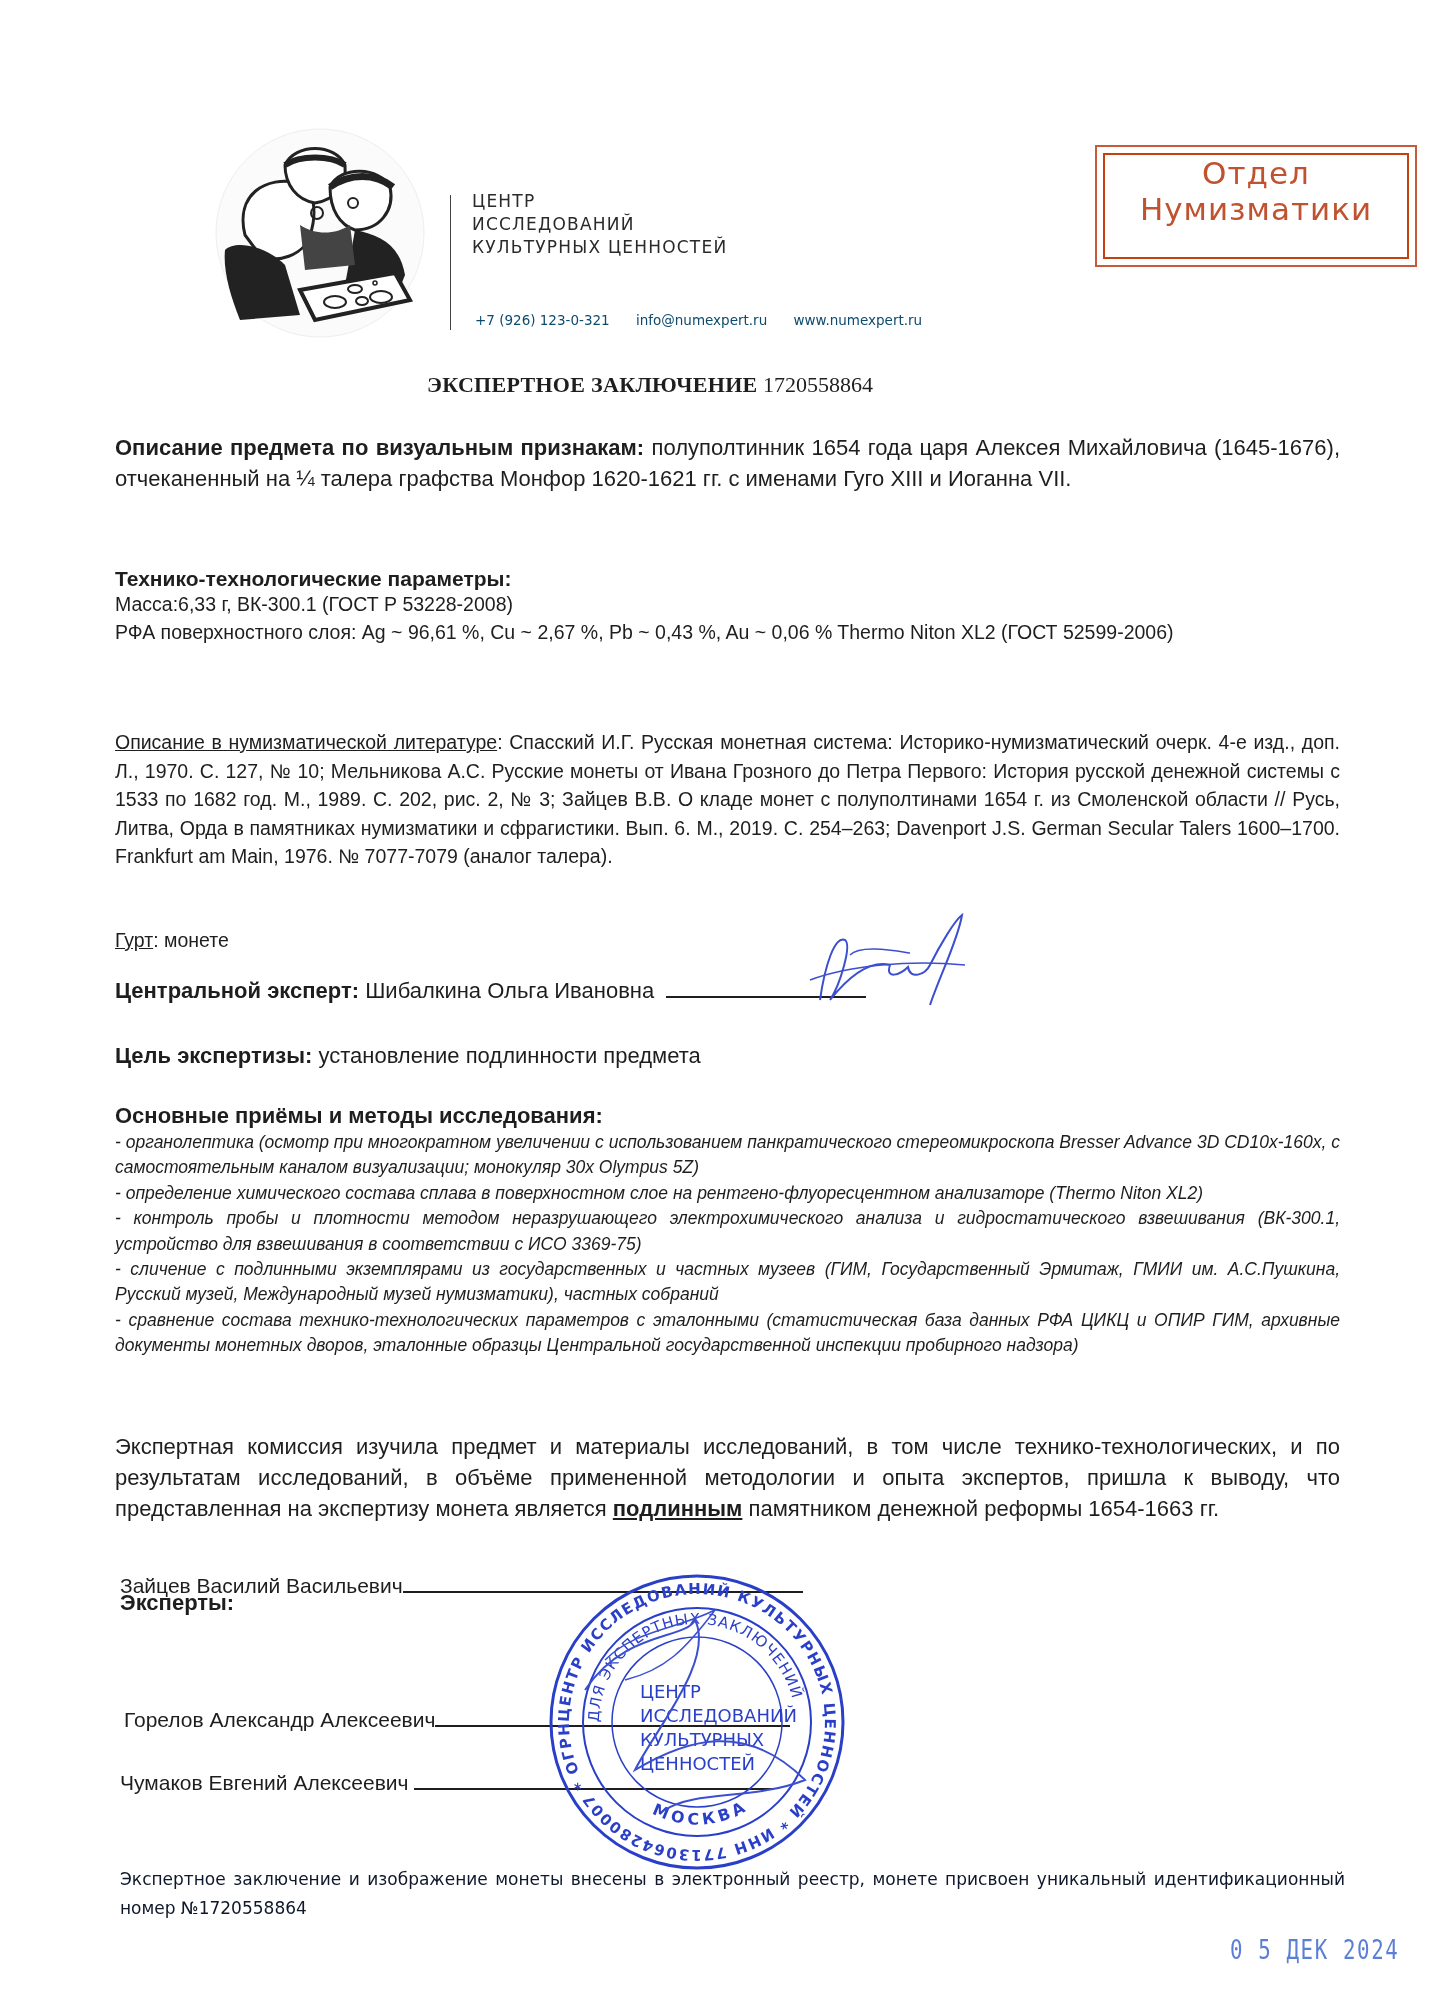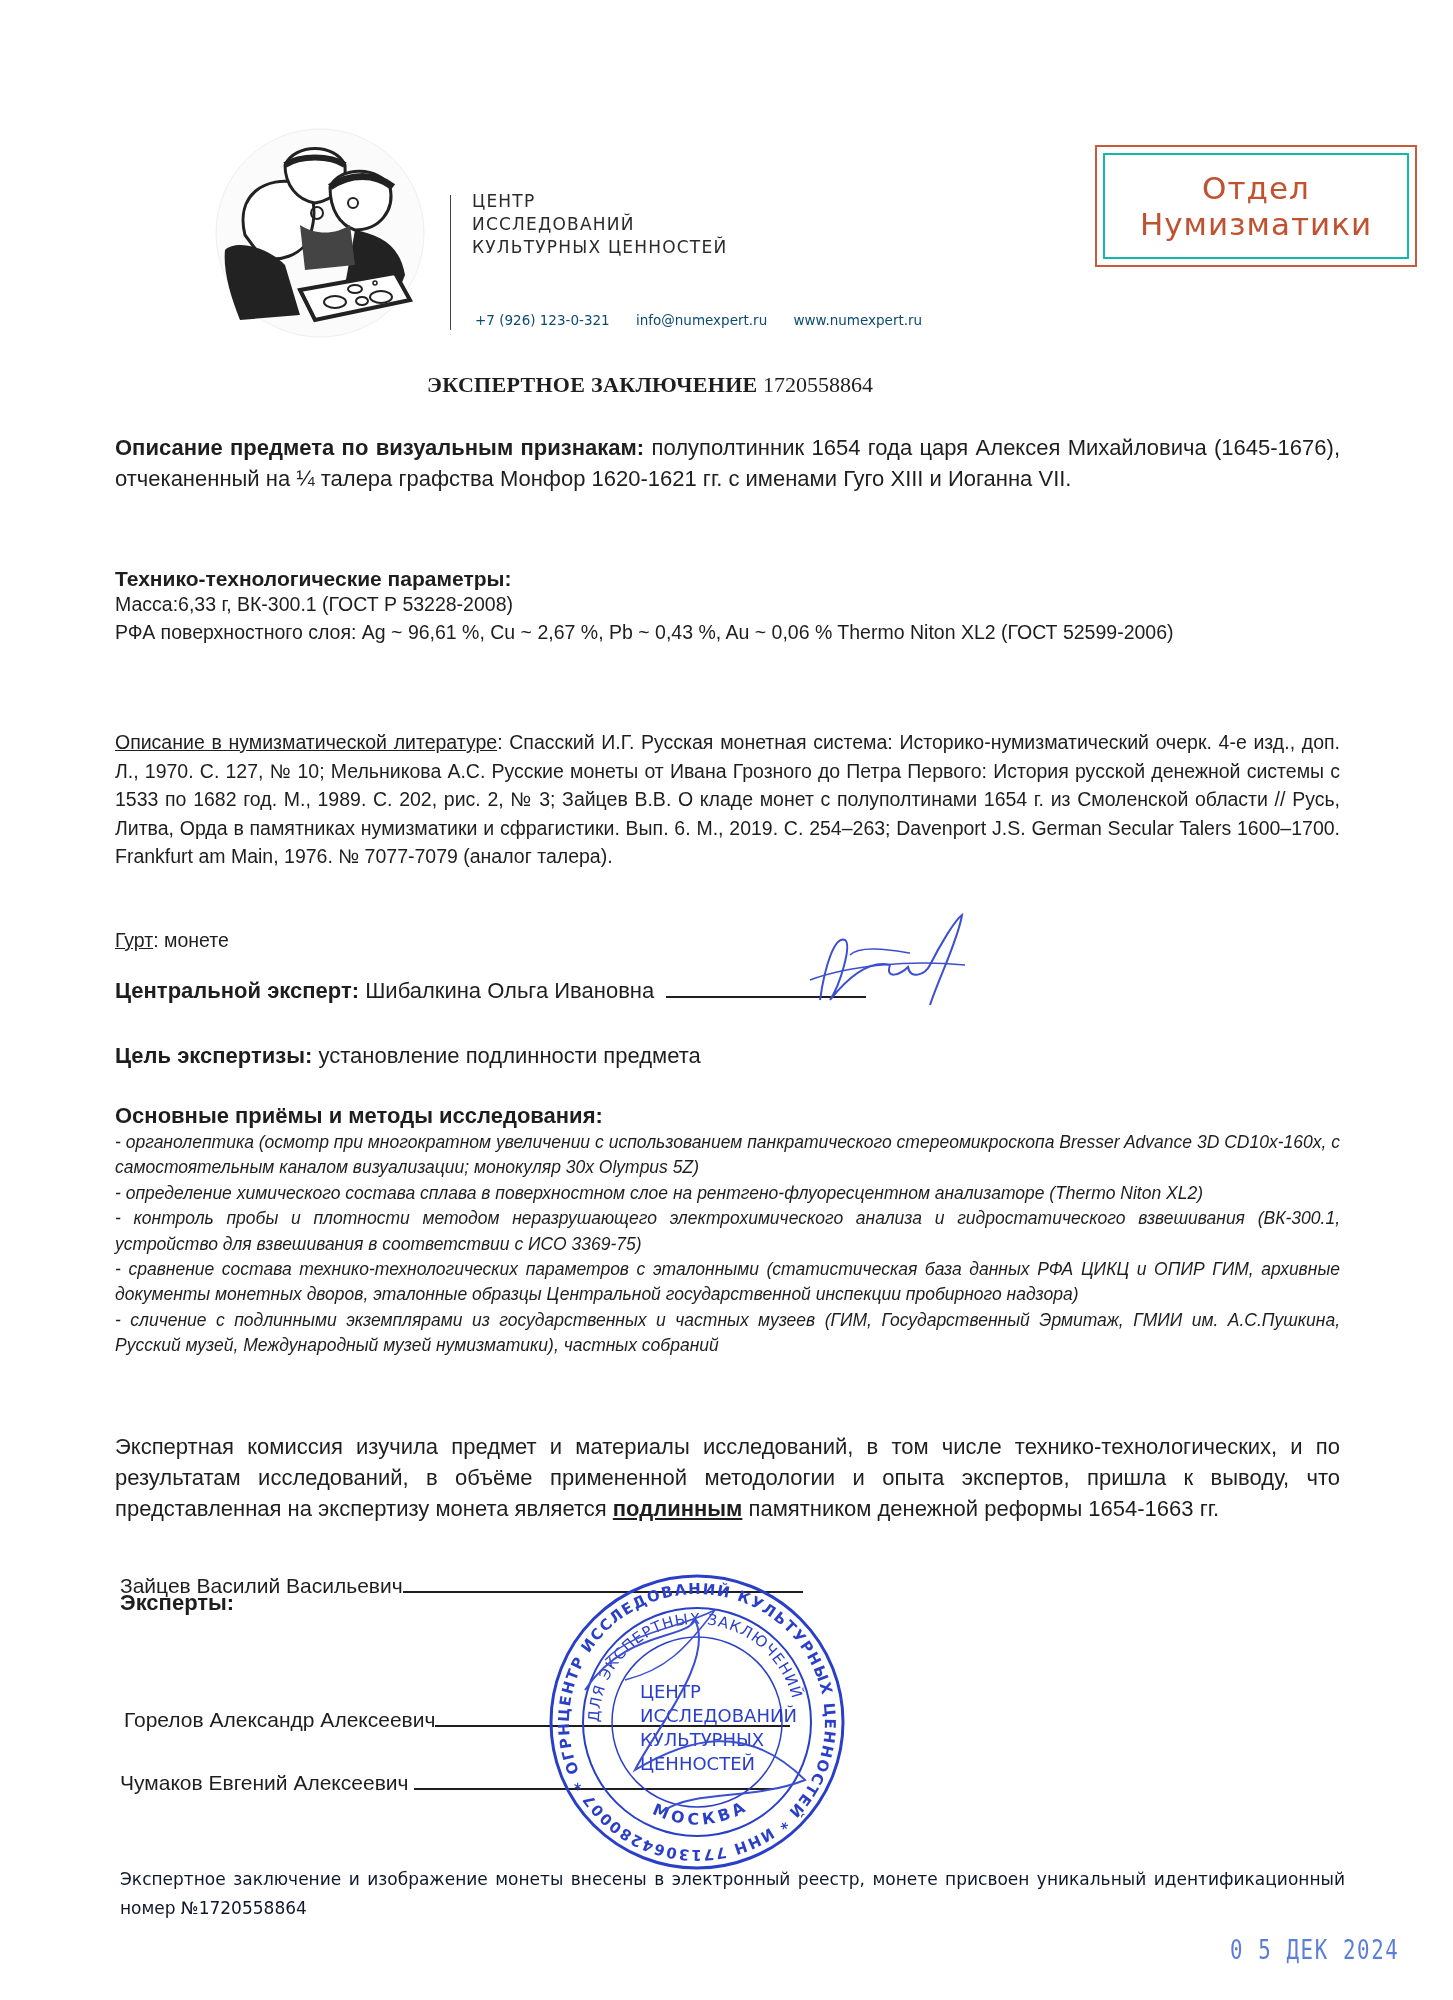--- a/index.html
+++ b/index.html
@@ -11,21 +11,21 @@
 
   
   .logo { left: 205px; top: 125px; width: 230px; height: 215px; }
   .logo-divider { left: 450px; top: 195px; width: 1px; height: 135px; background: #444; }
   .org-name { left: 472px; top: 190px; font-family: "DejaVu Sans", sans-serif; font-size: 17px; letter-spacing: 1.2px; line-height: 23px; color: #2a2a2a; }
   .org-name div { white-space: nowrap; }
   .contacts { left: 475px; top: 312px; font-family: "DejaVu Sans", sans-serif; font-size: 13.5px; color: #0c4a6e; white-space: nowrap; }
   .contacts span { margin-right: 22px; }
 
   .dept-stamp { left: 1095px; top: 145px; width: 318px; height: 118px; border: 2px solid #c85a3c; }
-  .dept-stamp-inner { position: absolute; left: 6px; top: 6px; right: 6px; bottom: 6px; border: 2px solid #14b8a6; display:flex; flex-direction:column; align-items:center; justify-content:center; }
+  .dept-stamp-inner { position: absolute; left: 6px; top: 6px; right: 6px; bottom: 6px; border: 2px solid #c2410c; display:flex; flex-direction:column; align-items:center; }
   .dept-stamp-inner div { color: #c0522f; font-family: "DejaVu Sans", sans-serif; font-size: 31px; line-height: 36px; letter-spacing: 1px; }
 
   
   .doc-title { left: 0; width: 1300px; top: 372px; text-align: center; font-family: "Liberation Serif", serif; font-size: 22px; }
   .doc-title b { font-weight: bold; letter-spacing: 0.3px; }
 
   
   .block { left: 115px; width: 1225px; font-size: 20px; line-height: 28px; text-align: justify; }
   .u { text-decoration: underline; }
   .b { font-weight: bold; }
@@ -137,22 +137,22 @@
 
 <div class="abs block goal">
   <span class="b">Цель экспертизы:</span><span> установление подлинности предмета</span>
 </div>
 
 <div class="abs block methods-h">Основные приёмы и методы исследования:</div>
 <div class="abs block methods">
   <div>- органолептика (осмотр при многократном увеличении с использованием панкратического стереомикроскопа Bresser Advance 3D CD10x-160x, с самостоятельным каналом визуализации; монокуляр 30x Olympus 5Z)</div>
   <div>- определение химического состава сплава в поверхностном слое на рентгено-флуоресцентном анализаторе (Thermo Niton XL2)</div>
   <div>- контроль пробы и плотности методом неразрушающего электрохимического анализа и гидростатического взвешивания (ВК-300.1, устройство для взвешивания в соответствии с ИСО 3369-75)</div>
+  <div>- сличение с подлинными экземплярами из государственных и частных музеев (ГИМ, Государственный Эрмитаж, ГМИИ им. А.С.Пушкина, Русский музей, Международный музей нумизматики), частных собраний</div>
   <div>- сравнение состава технико-технологических параметров с эталонными (статистическая база данных РФА ЦИКЦ и ОПИР ГИМ, архивные документы монетных дворов, эталонные образцы Центральной государственной инспекции пробирного надзора)</div>
-  <div>- сличение с подлинными экземплярами из государственных и частных музеев (ГИМ, Государственный Эрмитаж, ГМИИ им. А.С.Пушкина, Русский музей, Международный музей нумизматики), частных собраний</div>
 </div>
 
 <div class="abs block conclusion">
   <span>Экспертная комиссия изучила предмет и материалы исследований, в том числе технико-технологических, и по результатам исследований, в объёме примененной методологии и опыта экспертов, пришла к выводу, что представленная на экспертизу монета является </span><span class="b u">подлинным</span><span> памятником денежной реформы 1654-1663 гг.</span>
 </div>
 
 <div class="abs experts-h">Эксперты:</div>
 <div class="abs expert-row" style="top:1573px;">
   <span>Зайцев Василий Васильевич</span><span class="expert-line" style="width:400px;"></span>
 </div>

